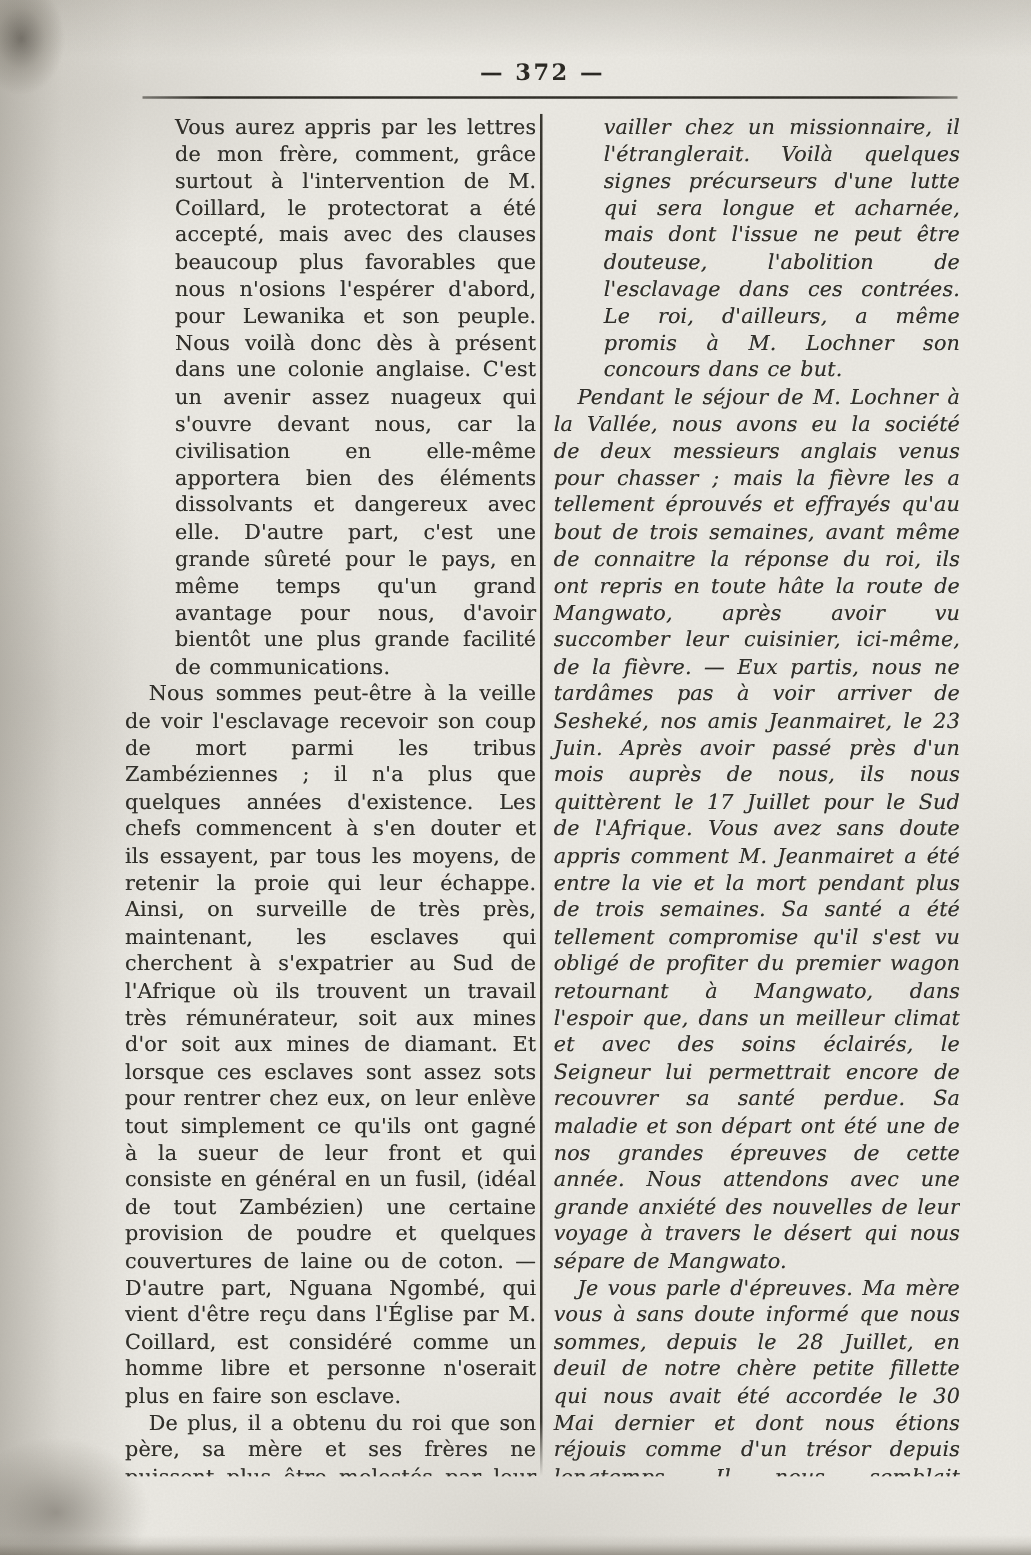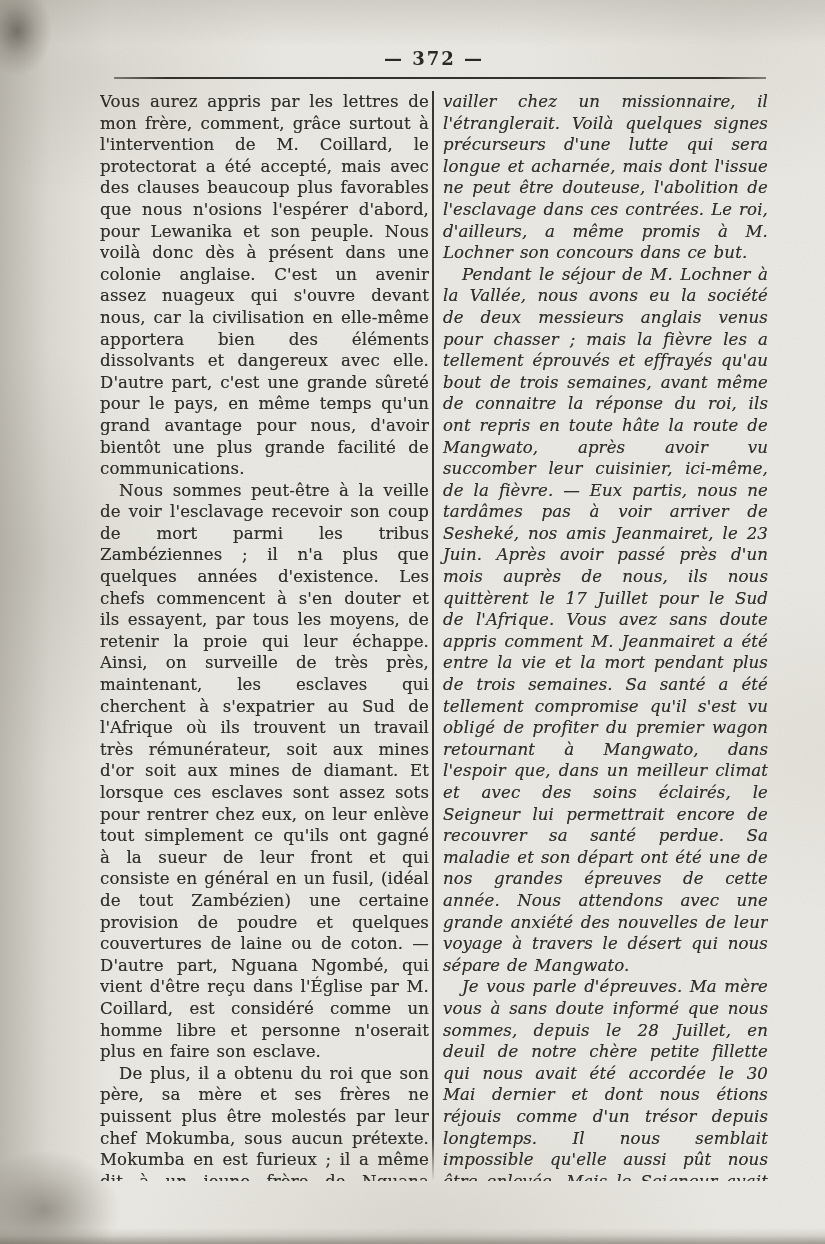--- a/index.html
+++ b/index.html
@@ -116,21 +116,21 @@
   }
   .col-right { width: 326px; font-style: italic; }
   .divider {
     width: 2px;
     background: linear-gradient(to bottom, #35332d 0%, #2e2c26 55%, #3a3831 96%, rgba(58,56,49,0));
     margin-left: 3px;
     margin-right: 9px;
     flex: 0 0 auto;
   }
   .col p { margin: 0; text-indent: 1.15em; }
-  .col p.no-indent { text-indent: 0; }
+  .col p.no-indent { text-indent: 0; margin-left: 40px; }
 </style>
 </head>
 <body>
 
 <div class="page">
 
   <div class="mottle"></div>
   <div class="edge-left"></div>
   <div class="edge-top"></div>
   <div class="edge-bottom"></div>

